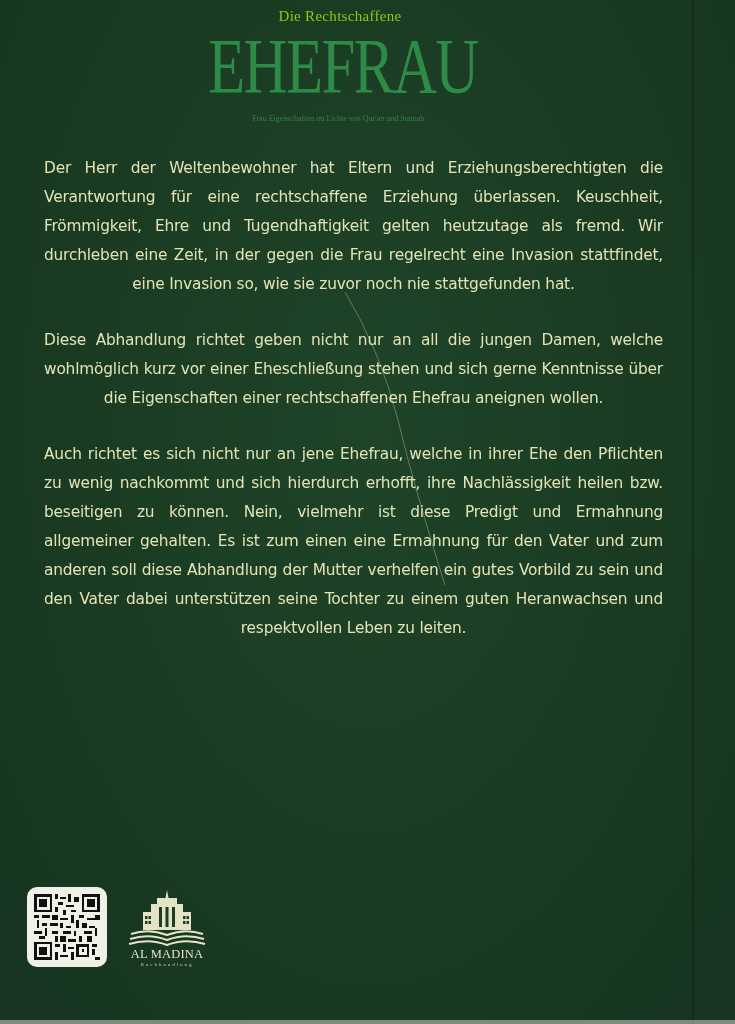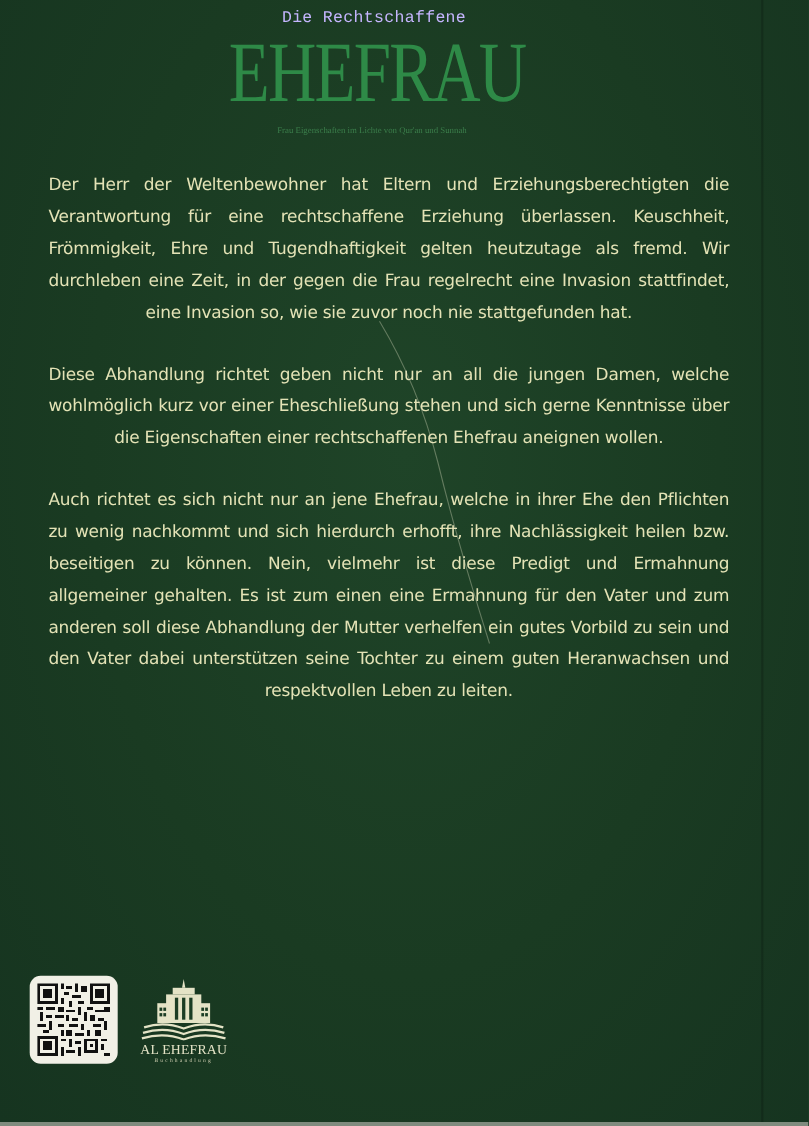--- a/index.html
+++ b/index.html
@@ -42,23 +42,23 @@
       top: 4px;
       width: 280px;
       height: 124px;
       color: #2f8a49;
       text-align: center;
     }
     .title-pre {
       position: absolute;
       left: 0; right: 0;
       top: 4px;
-      font-family: Liberation Mono, monospace;
+      font-family: Liberation Serif, serif;
       font-size: 15px;
-      color: #c4b5fd;
+      color: #84cc16;
       letter-spacing: 0.3px;
     }
     .title-main {
       position: absolute;
       left: 8px;
       top: 20px;
       font-family: "Liberation Serif", "DejaVu Serif", serif;
       font-size: 78px;
       line-height: 84px;
       color: #2e8a47;
@@ -260,17 +260,17 @@
       <rect x="56" y="33" width="2.5" height="3"></rect>
         <rect x="59.5" y="33" width="2.5" height="3"></rect>
     </g>
 
     <g fill="none" stroke="#e4e3c6" stroke-width="2">
       <path d="M4 46 Q 22 40 40 47 Q 58 40 76 46"></path>
       <path d="M3 51 Q 22 45 40 52 Q 58 45 77 51"></path>
       <path d="M2 56 Q 22 50 40 57 Q 58 50 78 56"></path>
     </g>
   </svg>
-  <div class="publisher-name">AL EHEFRAU</div>
+  <div class="publisher-name">AL MADINA</div>
   <div class="publisher-tag">Buchhandlung</div>
 </div>
 
 <div class="bottom-edge"></div>
 
 </body></html>

